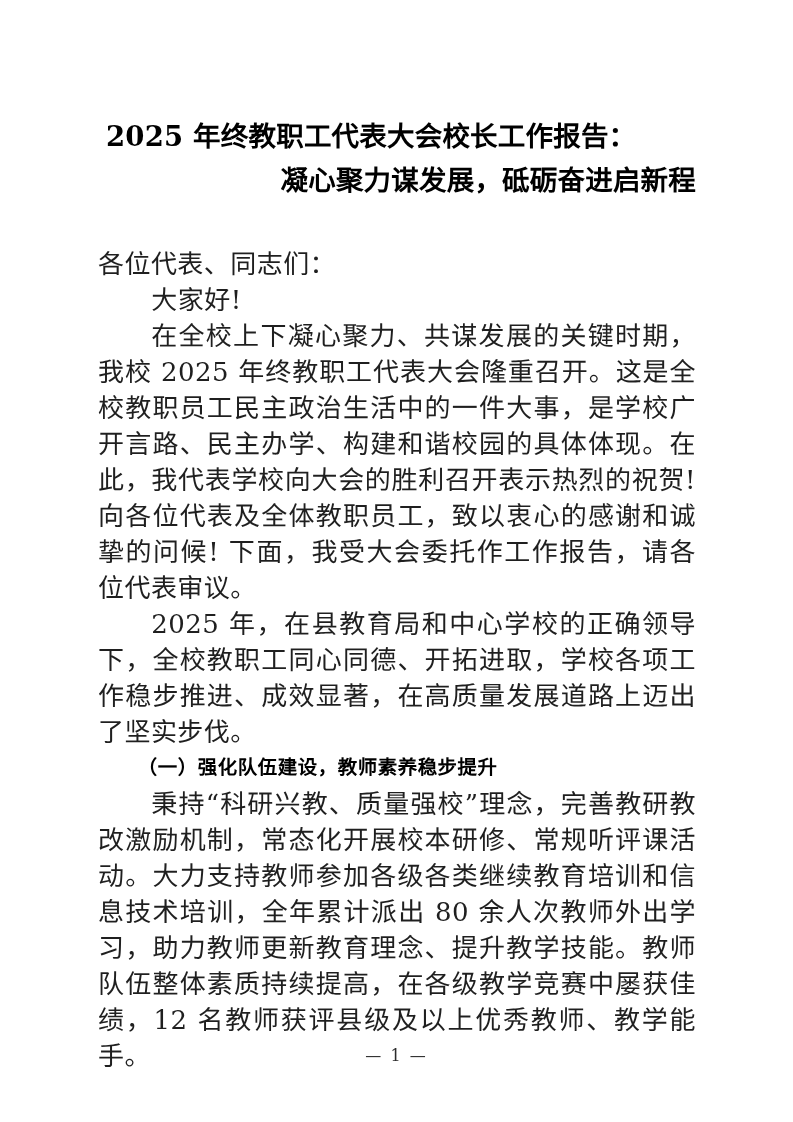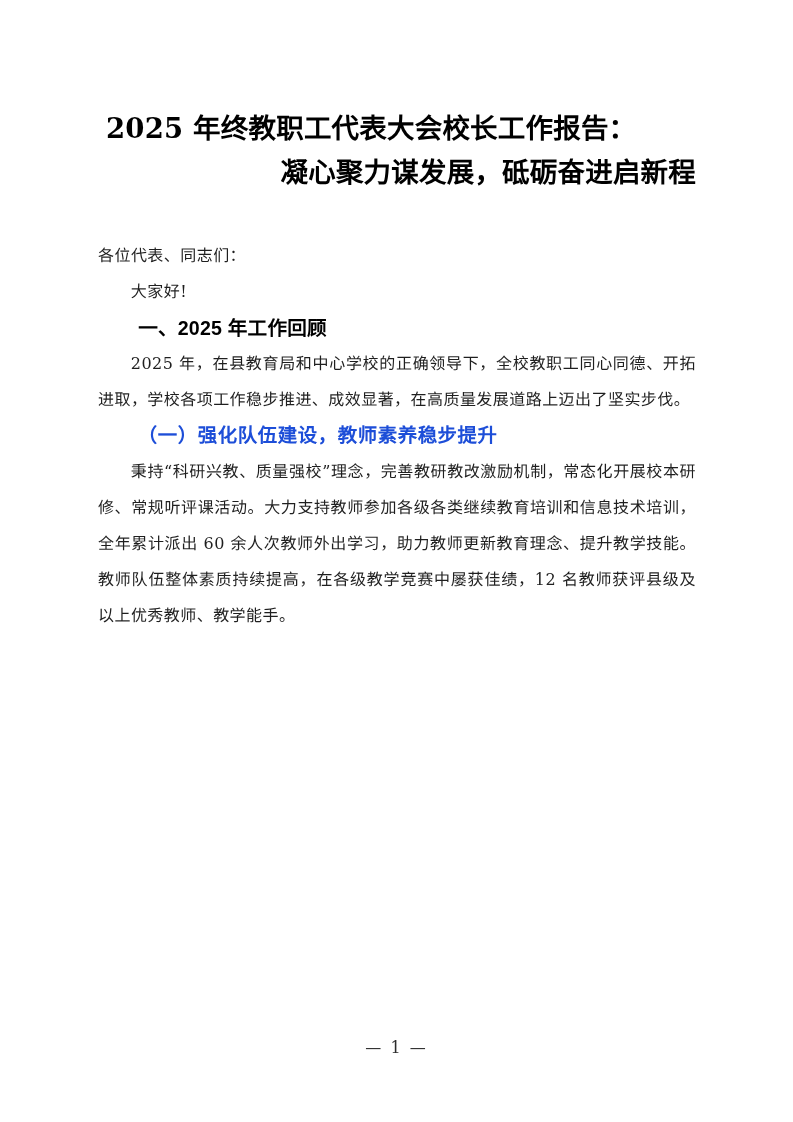--- a/index.html
+++ b/index.html
@@ -5,21 +5,21 @@
 <style>
   html, body {
     margin: 0;
     padding: 0;
     background: #ffffff;
   }
   .page {
     position: relative;
     width: 793px;
     height: 1063px;
-    margin: 0 auto;
+    margin: 8px auto;
     background: #ffffff;
     box-sizing: border-box;
     overflow: hidden;
     font-family: "DejaVu Serif", "Liberation Serif", serif;
     color: #1a1a1a;
   }
   .content {
     position: absolute;
     left: 98px;
     top: 0;
@@ -48,21 +48,21 @@
     text-indent: 8px;
   }
 
   
   .body-block {
     margin-top: 44px;
   }
   p.para {
     margin: 0;
     font-family: "DejaVu Serif", "Liberation Serif", serif;
-    font-size: 16px;
+    font-size: 26px;
     line-height: 36px;
     text-align: justify;
     text-justify: inter-ideograph;
     letter-spacing: 0.45px;
     color: #1f1f1f;
   }
   p.indent { text-indent: 2.05em; }
   p.noindent { text-indent: 0; }
 
   
@@ -77,21 +77,21 @@
     color: #000000;
   }
   p.h2-sec {
     margin: 0;
     font-family: "DejaVu Serif", "Liberation Serif", serif;
     font-weight: bold;
     font-size: 19.4px;
     line-height: 36px;
     text-indent: 2.05em;
     letter-spacing: 0.6px;
-    color: #1d4ed8;
+    color: #000000;
   }
 
   
   .page-footer {
     position: absolute;
     left: 0;
     right: 0;
     top: 1038px;
     text-align: center;
     font-family: "DejaVu Serif", "Liberation Serif", serif;
@@ -111,28 +111,28 @@
       <span class="tline tline-1">2025 年终教职工代表大会校长工作报告：</span>
       <span class="tline tline-2">凝心聚力谋发展，砥砺奋进启新程</span>
     </h1>
 
     <div class="body-block">
 
       <p class="para noindent">各位代表、同志们：</p>
 
       <p class="para indent">大家好!</p>
 
+      <p class="para indent">在全校上下凝心聚力、共谋发展的关键时期，我校 2025 年终教职工代表大会隆重召开。这是全校教职员工民主政治生活中的一件大事，是学校广开言路、民主办学、构建和谐校园的具体体现。在此，我代表学校向大会的胜利召开表示热烈的祝贺! 向各位代表及全体教职员工，致以衷心的感谢和诚挚的问候! 下面，我受大会委托作工作报告，请各位代表审议。</p>
 
-      <p class="h1-sec">一、2025 年工作回顾</p>
 
       <p class="para indent">2025 年，在县教育局和中心学校的正确领导下，全校教职工同心同德、开拓进取，学校各项工作稳步推进、成效显著，在高质量发展道路上迈出了坚实步伐。</p>
 
       <p class="h2-sec">（一）强化队伍建设，教师素养稳步提升</p>
 
-      <p class="para indent">秉持“科研兴教、质量强校”理念，完善教研教改激励机制，常态化开展校本研修、常规听评课活动。大力支持教师参加各级各类继续教育培训和信息技术培训，全年累计派出 60 余人次教师外出学习，助力教师更新教育理念、提升教学技能。教师队伍整体素质持续提高，在各级教学竞赛中屡获佳绩，12 名教师获评县级及以上优秀教师、教学能手。</p>
+      <p class="para indent">秉持“科研兴教、质量强校”理念，完善教研教改激励机制，常态化开展校本研修、常规听评课活动。大力支持教师参加各级各类继续教育培训和信息技术培训，全年累计派出 80 余人次教师外出学习，助力教师更新教育理念、提升教学技能。教师队伍整体素质持续提高，在各级教学竞赛中屡获佳绩，12 名教师获评县级及以上优秀教师、教学能手。</p>
 
 
 
     </div>
   </div>
 
   <div class="page-footer">
     <span>— 1 —</span>
   </div>
 

